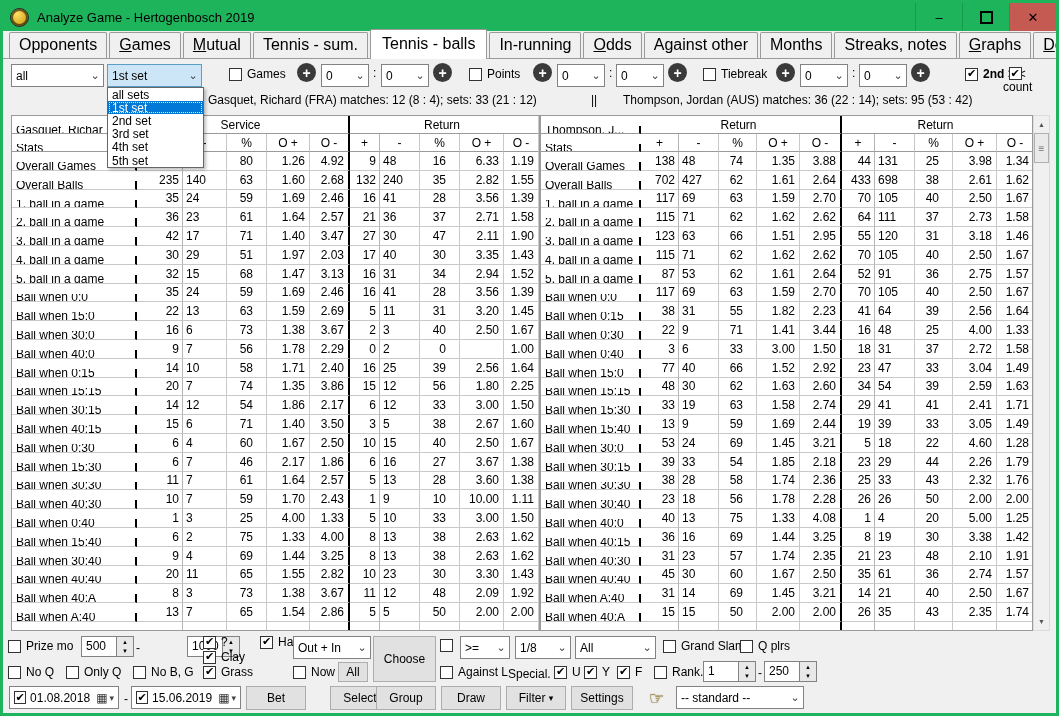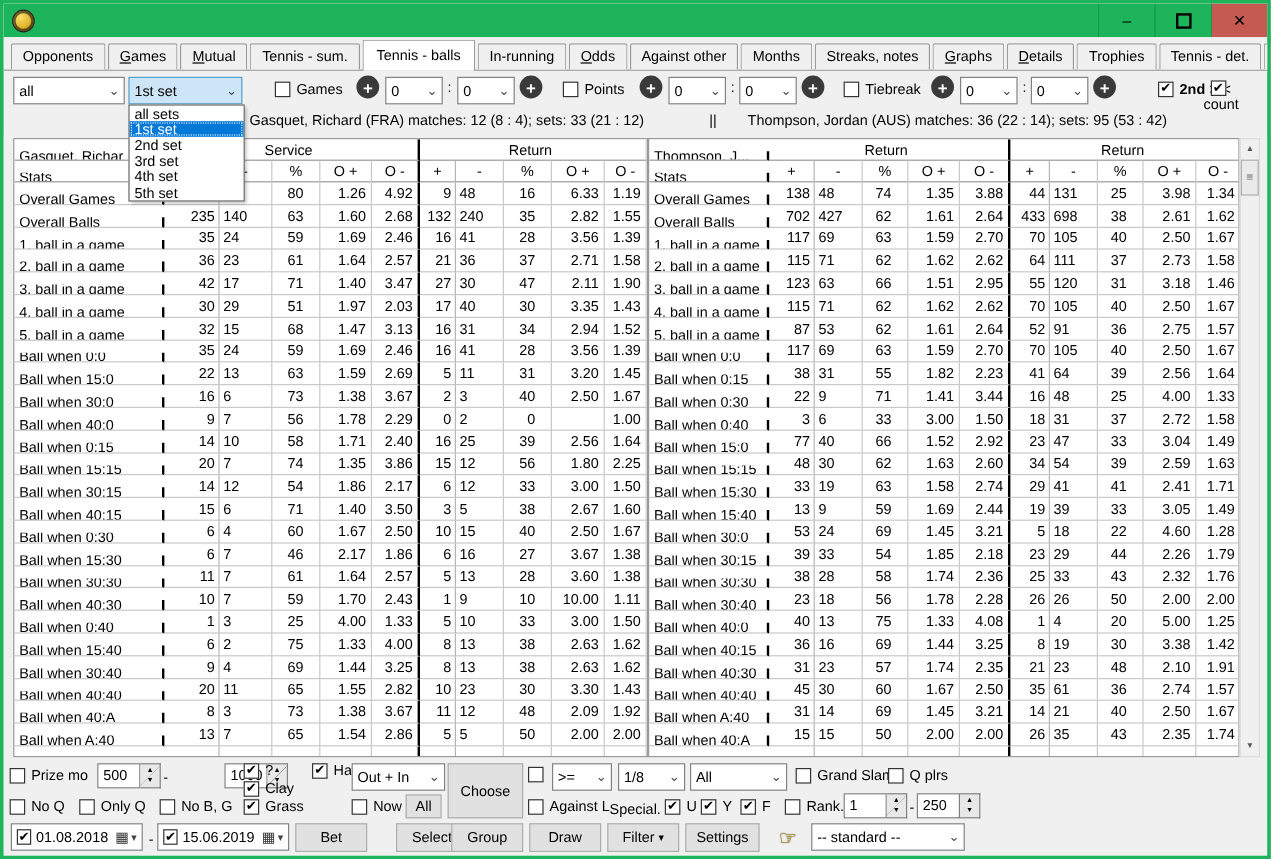--- a/index.html
+++ b/index.html
@@ -7,21 +7,21 @@
   
   .titlebar{position:absolute;left:0;top:0;width:1053px;height:28px;background:#1eb45c;display:flex;align-items:center;}
   .appicon{width:17px;height:17px;border-radius:50%;margin:0 8px 0 7px;background:radial-gradient(circle at 35% 30%,#ffe066,#d4a81f 70%,#8a6d10);border:1px solid #222;box-shadow:inset 0 0 0 2px rgba(0,0,0,.55);}
   .title{font-size:13px;color:#000;}
   .winbtns{margin-left:auto;display:flex;height:28px;}
   .wbtn{width:46px;height:28px;display:flex;align-items:center;justify-content:center;font-size:13px;color:#000;border-left:1px solid #17994e;}
   .wbtn.close{background:#c45a52;}
   .maxsq{width:9px;height:9px;border:2px solid #000;}
   
   .tabbar{position:absolute;left:0;top:28px;width:1053px;height:28px;background:#f0f0f0;border-bottom:1px solid #9a9a9a;display:flex;align-items:flex-end;padding-left:6px;box-sizing:border-box;}
-  .tab{position:relative;font-size:12px;padding:3px 9px 4px 9px;border:1px solid #9a9a9a;border-bottom:none;background:#f0f0f0;margin-right:2px;white-space:nowrap;border-radius:2px 2px 0 0;}
+  .tab{position:relative;font-size:16px;padding:3px 9px 4px 9px;border:1px solid #9a9a9a;border-bottom:none;background:#f0f0f0;margin-right:2px;white-space:nowrap;border-radius:2px 2px 0 0;}
   .tab.active{background:#fff;padding:5px 11px 6px 11px;margin-bottom:-1px;z-index:3;}
   .tab .ul{text-decoration:underline;}
   
   .filterrow{position:absolute;left:0;top:57px;width:1053px;height:30px;}
   .combo{position:absolute;height:23px;background:#fff;border:1px solid #828282;box-sizing:border-box;display:flex;align-items:center;font-size:12px;}
   .combo .cval{flex:1;padding-left:4px;white-space:nowrap;overflow:hidden;}
   .combo .carr{width:16px;text-align:center;color:#444;font-size:11px;}
   .combo.opened{background:#cde6f7;border-color:#5a9fc8;}
   .cb{position:absolute;display:flex;align-items:center;font-size:12px;white-space:nowrap;}
   .cb .box{width:13px;height:13px;background:#fff;border:1px solid #333;margin-right:5px;display:inline-flex;align-items:center;justify-content:center;font-size:11px;color:#000;box-sizing:border-box;}
@@ -71,20 +71,21 @@
   .dfarr{color:#444;font-size:9px;margin:0 4px 0 2px;}
   .handico{position:absolute;top:5px;font-size:17px;color:#c9a227;text-shadow:0 0 1px #000;}
 </style>
 </head>
 <body>
 
 <div class="window">
 
   <div class="titlebar">
     <div class="appicon"></div>
+    <div class="title">Analyze Game - Hertogenbosch 2019</div>
     <div class="winbtns">
       <div class="wbtn">–</div>
       <div class="wbtn">
           <span class="maxsq"></span>
         </div>
       <div class="wbtn close">✕</div>
     </div>
   </div>
 
   <div class="tabbar">

